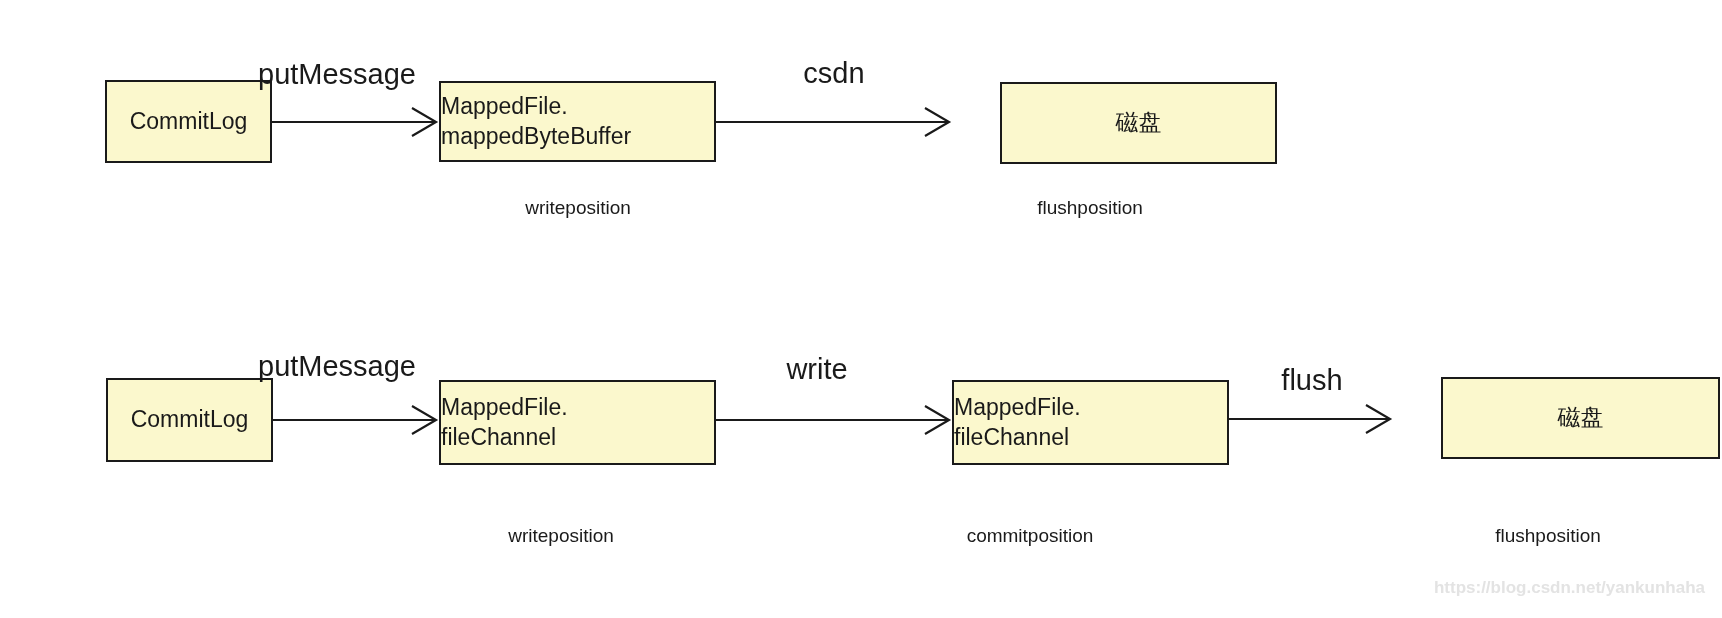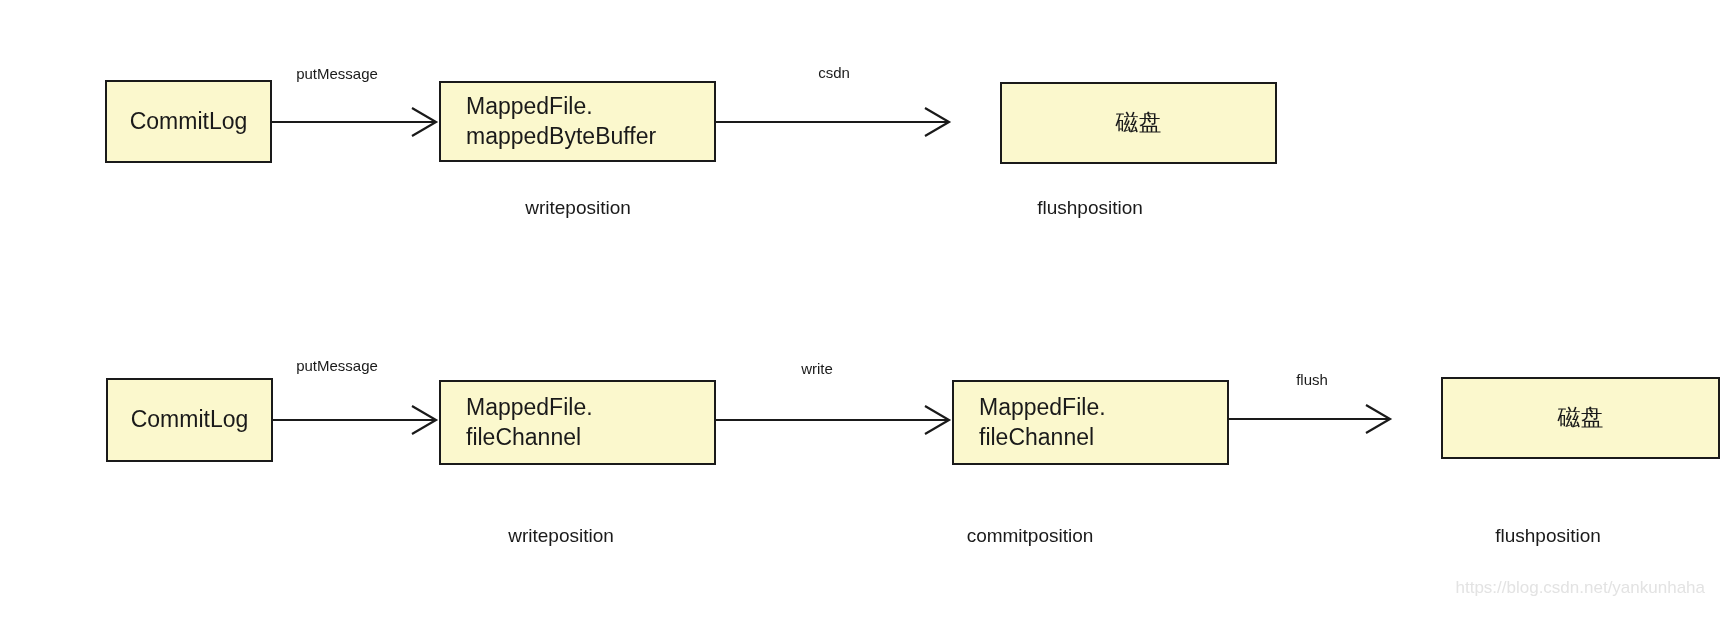--- a/index.html
+++ b/index.html
@@ -22,39 +22,40 @@
   .node{
     position:absolute;
     box-sizing:border-box;
     background:var(--node-fill);
     border:2px solid var(--node-border);
     display:flex;flex-direction:column;justify-content:center;
     font-size:23px;line-height:1.28;
     white-space:nowrap;
   }
   .node.center{align-items:center;text-align:left;margin-left:48px;}
-  .node.left{align-items:flex-start;padding-left:25px;text-align:left;}
+  .node.left{align-items:flex-start;text-align:left;}
   .edge-label{
     position:absolute;
     transform:translateX(-50%);
-    font-size:15px;line-height:28px;
+    font-size:29px;line-height:28px;
     white-space:nowrap;
   }
   .caption{
     position:absolute;
     transform:translateX(-50%);
     font-size:19px;line-height:28px;
     white-space:nowrap;
   }
   .watermark{
     position:absolute;
     right:17px;bottom:20px;
     font-size:17px;
     color:var(--watermark);
     white-space:nowrap;
+    font-weight:bold;
   }
 </style>
 </head>
 <body>
 
 <div class="canvas">
 
   <svg class="arrow-layer" viewBox="0 0 1722 618" xmlns="http://www.w3.org/2000/svg">
     <defs>
       <marker id="open-arrow" markerWidth="15" markerHeight="17" refX="13" refY="8" orient="auto" markerUnits="strokeWidth">

